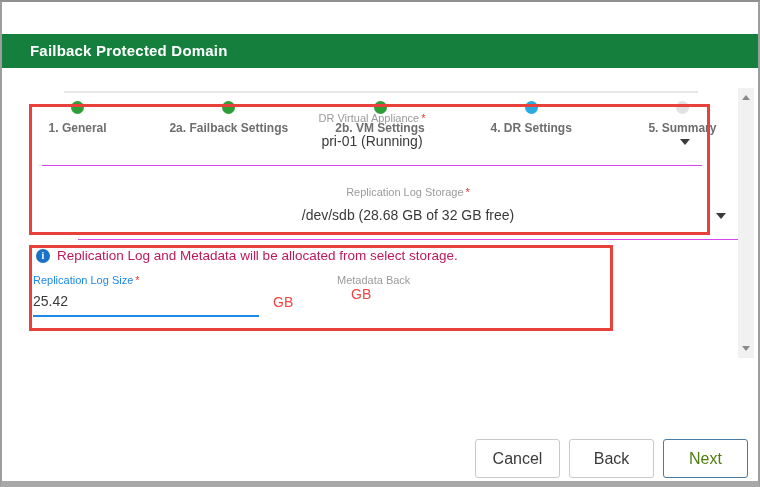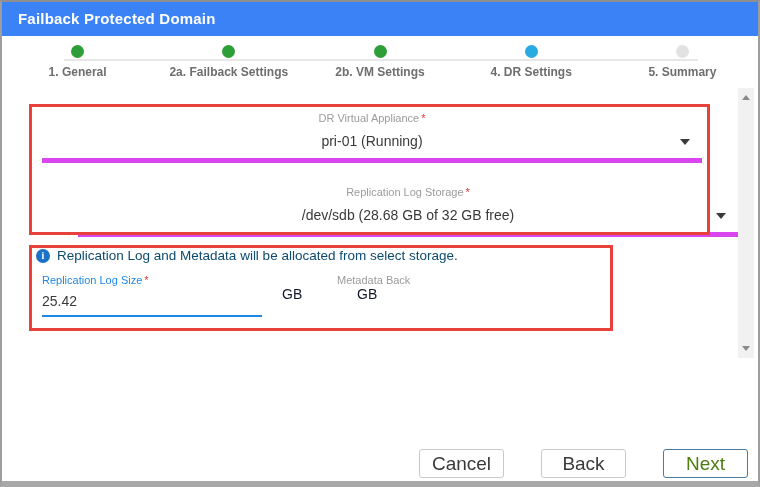--- a/index.html
+++ b/index.html
@@ -8,27 +8,28 @@
 
   .window {
     position:relative; width:760px; height:487px;
     background:#fff; overflow:hidden;
     border-left:2px solid #9d9d9d; border-right:2px solid #9d9d9d;
     border-top:2px solid #8f8f8f; border-bottom:6px solid #a8a8a8;
   }
 
   
   .titlebar {
-    height:34px; background:#3b82f6; color:#fff;
-    font-size:15px; font-weight:bold; line-height:34px; padding-left:16px;
+    height:34px; background:#15803d; color:#fff;
+    font-size:15px; font-weight:bold; line-height:34px; padding-left:28px;
     letter-spacing:.2px;
-  }
-
-  
-  .stepper { position:relative; padding-top:9px; height:56px; }
+    margin-top:32px;
+  }
+
+  
+  .stepper { position:relative; padding-top:33px; height:56px; }
   .step-track {
     position:absolute; left:62px; right:60px; top:23px; height:2px;
     background:#e7e7e7;
   }
   .steps { display:flex; position:relative; }
   .step { flex:1; text-align:center; cursor:default; }
   .dot {
     width:13px; height:13px; border-radius:50%; margin:0 auto 7px auto;
     background:#e2e2e2; position:relative; z-index:2;
   }
@@ -36,48 +37,48 @@
   .step.active .dot { background:#29aae1; }
   .step-label { font-size:12px; font-weight:bold; color:#6e6e6e; white-space:nowrap; }
 
   
   .field-label { font-size:11px; color:#9b9b9b; }
   .req { color:#e53935; margin-left:2px; }
 
   .select-field { position:absolute; left:40px; width:660px;text-align:center; }
   .select-value {
     margin-top:9px; font-size:14px; color:#3a3a3a;
-    border-bottom:5px solid #d946ef; padding-bottom:9px;
+    border-bottom:1px solid #d946ef; padding-bottom:16px;
     position:relative; cursor:pointer;
   }
   .caret {
     position:absolute; right:12px; top:6px; width:0; height:0;
     border-left:5px solid transparent; border-right:5px solid transparent;
     border-top:6px solid #3a3a3a;
   }
 
   .info-row { position:absolute; left:34px; top:246px; display:flex; align-items:center; }
   .info-icon {
     width:14px; height:14px; border-radius:50%; background:#1a73c7;
     color:#fff; font-size:10px; font-weight:bold; font-family:"Liberation Serif", serif;
     text-align:center; line-height:14px; margin-right:7px; flex:none;
   }
-  .info-text { font-size:13.5px; color:#0c4a6e; }
+  .info-text { font-size:13.5px; color:#be185d; }
 
   .num-field { position:absolute; }
-  .num-field .row { display:flex; align-items:flex-start; }
+  .num-field .row { display:flex; align-items:center; }
   .num-input {
     border:none; outline:none; background:transparent;
     font-family:"Liberation Sans", sans-serif; font-size:14px; color:#3a3a3a;
     padding:7px 0 6px 0; width:100%;
   }
   .num-wrap { flex:1; }
   .num-wrap.focused { border-bottom:2px solid #1e88e5; }
   .num-wrap.dotted  { border-bottom:1px dotted #9e9e9e; }
-  .unit { font-size:14px; color:#0f172a; margin-left:20px; width:26px; flex:none; }
+  .unit { font-size:14px; color:#ef4444; margin-left:14px; width:26px; flex:none; }
   .label-blue { color:#1e88e5; }
 
   
   .annotation {
     position:absolute; border:3px solid #e8403a; pointer-events:none; z-index:5;
   }
 
   
   .scrollbar {
     position:absolute; right:4px; top:86px; width:16px; height:270px;
@@ -93,23 +94,23 @@
     bottom:7px;
     border-left:4px solid transparent; border-right:4px solid transparent;
     border-top:5px solid #8a8a8a;
   }
 
   
   .footer {
     position:absolute; right:10px; bottom:3px; display:flex; gap:9px;
   }
   .btn {
-    width:85px; height:29px; background:#fff; border:1px solid #c9c9c9;
+    width:85px; height:39px; background:#fff; border:1px solid #c9c9c9;
     border-radius:3px; font-family:"Liberation Sans", sans-serif;
-    font-size:19px; color:#3a3a3a; cursor:pointer;margin-left:28px;
+    font-size:16px; color:#3a3a3a; cursor:pointer;
   }
   .btn.primary { border:1.5px solid #4a7ba3; color:#4d7c0f; }
 </style>
 </head>
 <body>
 
 <div class="window">
 
   <div class="titlebar">Failback Protected Domain</div>
 
@@ -157,21 +158,21 @@
       <span>/dev/sdb (28.68 GB of 32 GB free)</span>
       <span class="caret"></span>
     </div>
   </div>
 
   <div class="info-row">
     <div class="info-icon">i</div>
     <div class="info-text">Replication Log and Metadata will be allocated from select storage.</div>
   </div>
 
-  <div class="num-field" style="left:40px; top:272px; width:266px;">
+  <div class="num-field" style="left:31px; top:272px; width:266px;">
     <div class="field-label label-blue">
       <span>Replication Log Size</span><span class="req">*</span>
     </div>
     <div class="row">
       <div class="num-wrap focused">
         <input class="num-input" type="text" value="25.42" style="">
       </div>
       <span class="unit">GB</span>
     </div>
   </div>

